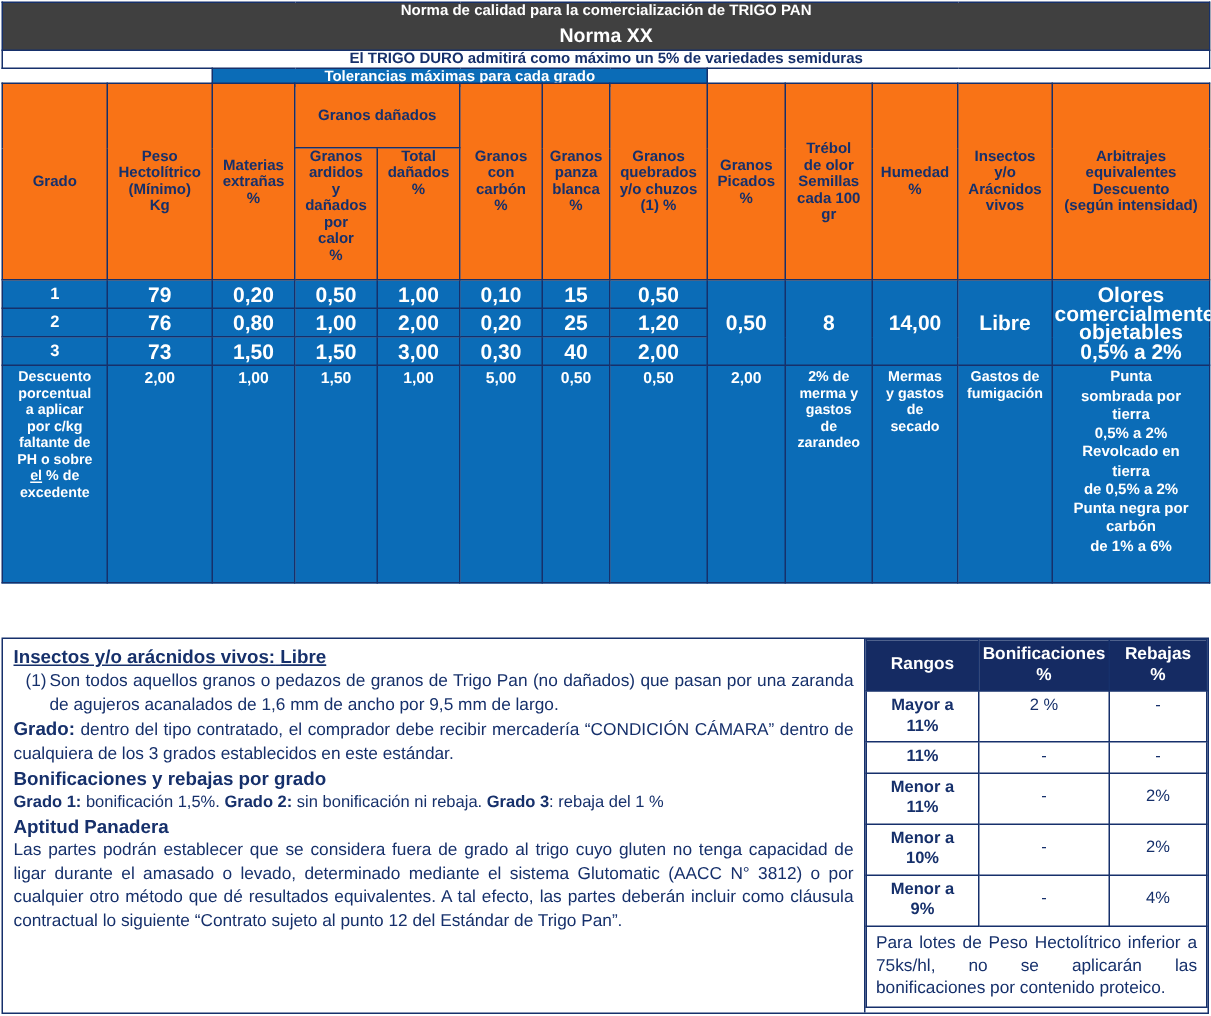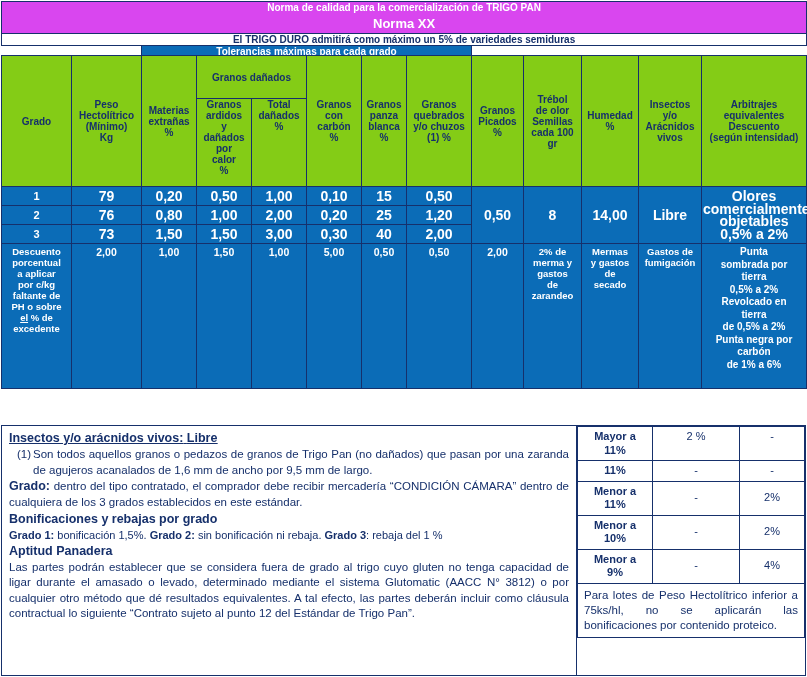--- a/index.html
+++ b/index.html
@@ -18,40 +18,40 @@
     border:1px solid #16306b;
     padding:0;
     vertical-align:middle;
     text-align:center;
     font-size:10px;
     line-height:11px;
     font-weight:bold;
   }
 
   .title-cell{
-    background:#d946ef;color:#ffffff;
+    background:#404040;color:#ffffff;
     font-size:15px;line-height:19px;font-weight:bold;
     padding:4px 0 5px 0;
   }
   .title-cell .sub{display:block;font-size:13px;line-height:18px;padding-top:2px;}
 
   .subtitle-cell{
     background:#ffffff;color:#16306b;
     font-size:11.5px;line-height:14px;font-weight:bold;
     padding:3px 0 3px 0;
   }
 
   .band-blank{background:#ffffff;border:none !important;}
   .band-blue{
     background:#0b6cb7;color:#ffffff;
     font-size:12.5px;line-height:15px;font-weight:bold;
     padding:3px 0;
   }
 
-  .hdr{background:#84cc16;color:#16306b;font-size:9.5px;line-height:10.5px;padding:3px 1px;margin-left:10px;}
+  .hdr{background:#f97316;color:#16306b;font-size:9.5px;line-height:10.5px;padding:3px 1px;margin-left:10px;}
   .hdr-grade{font-size:14px;line-height:16px;}
   .hdr-big{font-size:10px;line-height:11px;}
 
   .drow td{background:#0b6cb7;color:#ffffff;font-size:14px;line-height:12px;padding:3px 1px;}
   .drow td.grade-num{font-size:11px;}
 
   .disc td{background:#0b6cb7;color:#ffffff;font-size:9.5px;line-height:11px;padding:2px 2px;vertical-align:top;}
   .disc td.num{font-size:10.5px;line-height:12px;}
   .disc td.arb{font-size:10px;line-height:12.5px;}
   .disc .under{text-decoration:underline;}
@@ -388,20 +388,31 @@
 
     <div class="bottom-right">
 
       <table class="prot-table">
         <colgroup>
             <col style="width:75px">
             <col style="width:87px">
             <col style="width:65px">
           </colgroup>
         <tbody>
+            <tr>
+          <th>Rangos</th>
+          <th>
+            <div>Bonificaciones</div>
+            <div>%</div>
+          </th>
+          <th>
+            <div>Rebajas</div>
+            <div>%</div>
+          </th>
+        </tr>
         <tr>
           <td class="rng">
             <div>Mayor a</div>
             <div>11%</div>
           </td>
           <td class="val" style="vertical-align:top">2 %</td>
           <td class="val" style="vertical-align:top">-</td>
         </tr>
         <tr>
           <td class="rng">

